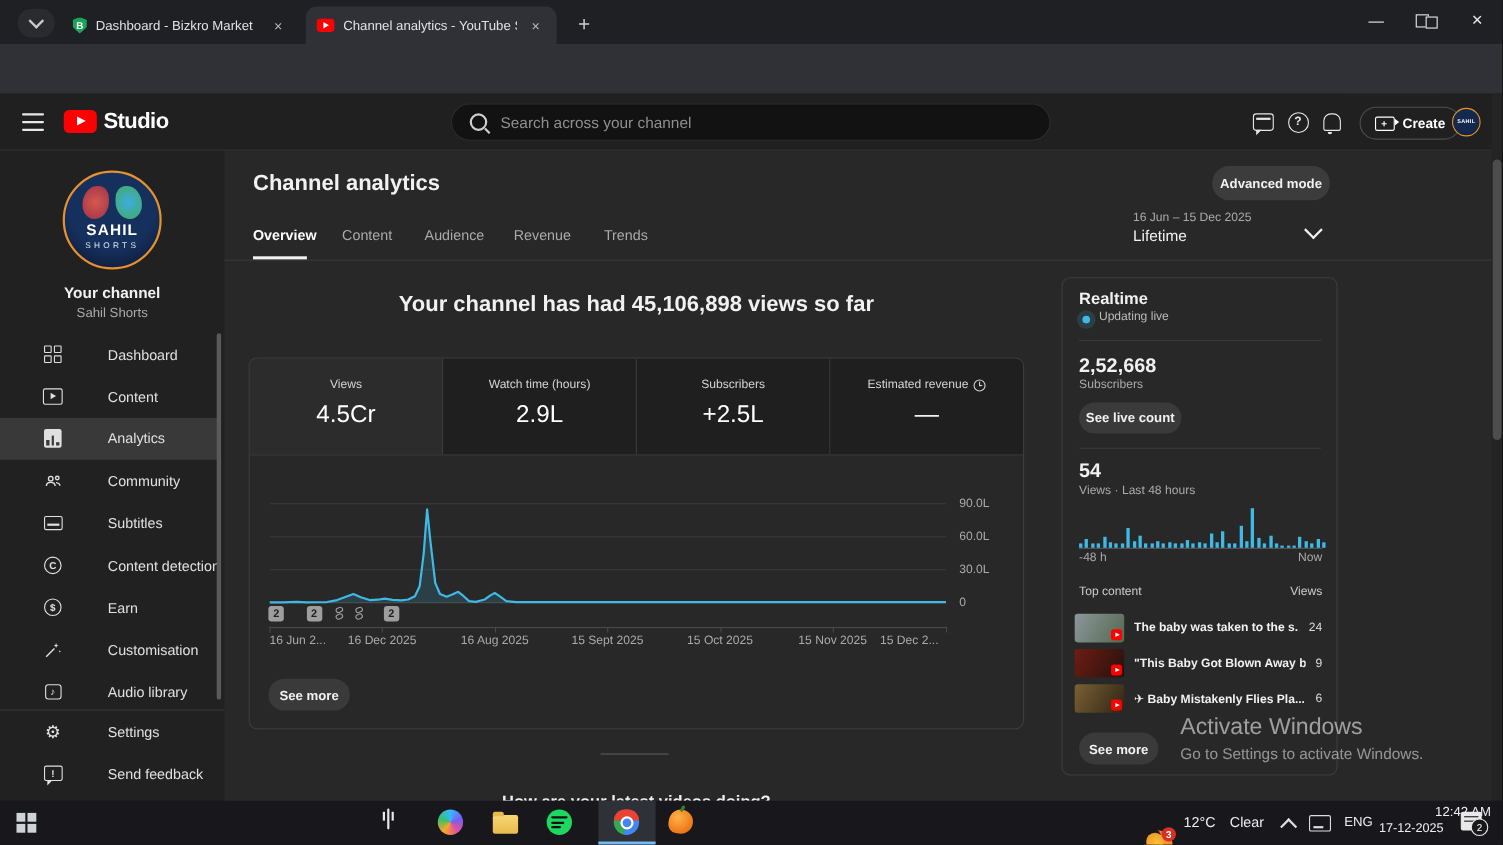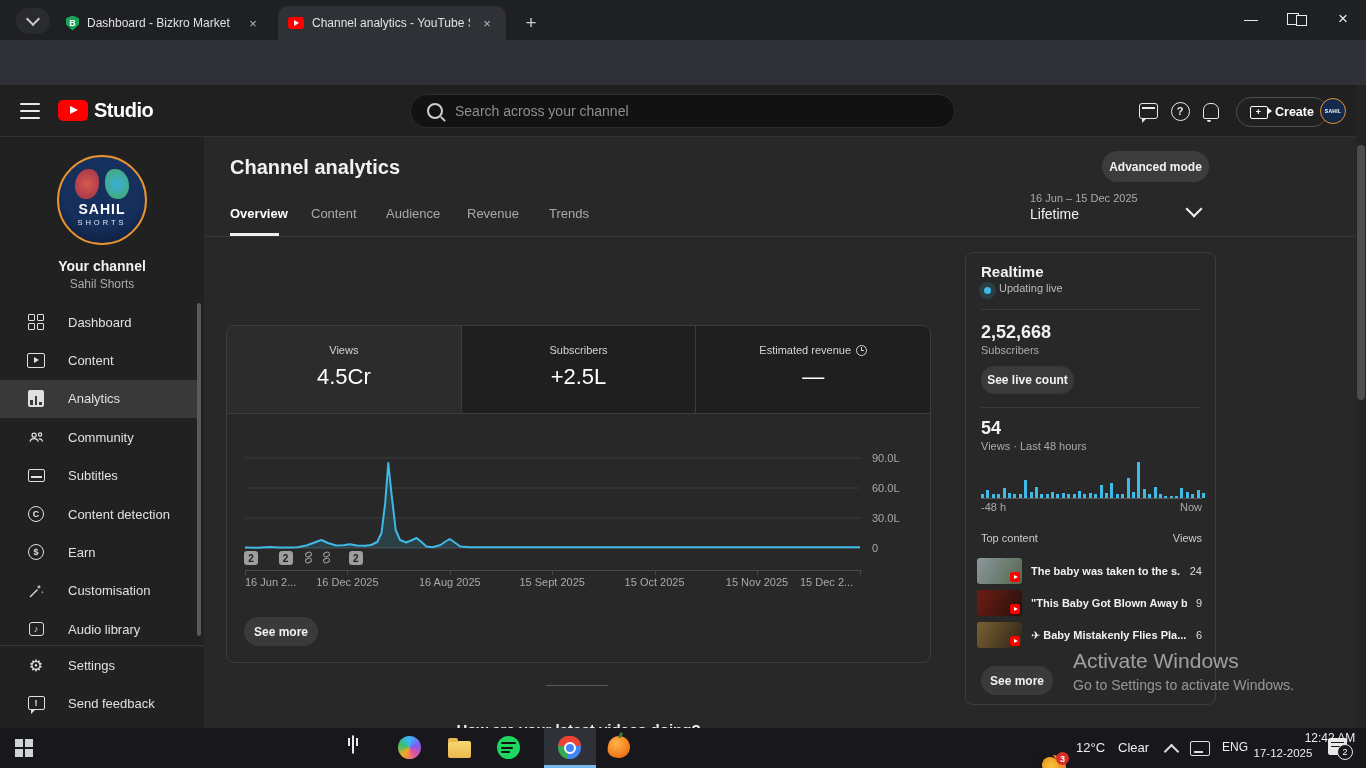--- a/index.html
+++ b/index.html
@@ -68,21 +68,21 @@
   .avatar-sm{left:1320px;top:98px;width:26px;height:26px;border-radius:50%;background:radial-gradient(circle at 50% 40%,#14294d 0 60%,#0b1630 100%);border:1.5px solid #e8922e;box-sizing:border-box;color:#fff;font-size:5px;font-weight:bold;display:flex;align-items:center;justify-content:center;letter-spacing:0.3px;}
   
   .sidebar{left:0;top:137px;width:204px;height:591px;background:#212121;}
   .ch-avatar{left:57px;top:155px;width:90px;height:90px;border-radius:50%;background:radial-gradient(circle at 50% 35%,#16305e 0 55%,#0a142b 100%);border:2.5px solid #e8922e;box-sizing:border-box;overflow:hidden;}
   .brainL{position:absolute;left:16px;top:12px;width:24px;height:30px;background:radial-gradient(circle,#e05a4e,#a33348);border-radius:60% 40% 55% 45%;opacity:.95;}
   .brainR{position:absolute;right:16px;top:12px;width:24px;height:30px;background:radial-gradient(circle,#3fb4e6,#45b05f);border-radius:40% 60% 45% 55%;opacity:.95;}
   .ch-avatar .l1{position:absolute;left:0;right:0;top:44px;text-align:center;color:#fff;font-weight:bold;font-size:14px;letter-spacing:1px;}
   .ch-avatar .l2{position:absolute;left:0;right:0;top:61px;text-align:center;color:#dfe6ee;font-size:7.5px;letter-spacing:3px;}
   .yourch{left:0;top:258px;width:204px;text-align:center;font-size:14px;color:#f1f1f1;font-weight:bold;}
   .chname{left:0;top:277px;width:204px;text-align:center;font-size:12px;color:#aaa;}
-  .menu-item{left:0;width:200px;height:38px;display:flex;align-items:center;gap:22px;padding-left:26px;box-sizing:border-box;color:#e0e0e0;font-size:13px;}
+  .menu-item{left:0;width:200px;height:38px;display:flex;align-items:center;gap:40px;padding-left:38px;box-sizing:border-box;color:#e0e0e0;font-size:13px;}
   .menu-item.sel{background:#393939;}
   .mi-ic{width:20px;display:flex;align-items:center;justify-content:center;flex:none;}
   .ic-grid{display:grid;grid-template-columns:7px 7px;grid-gap:2px;}
   .ic-grid i{width:7px;height:7px;border:1.5px solid #e0e0e0;box-sizing:border-box;border-radius:1px;}
   .ic-box{width:16px;height:13px;border:1.5px solid #e0e0e0;border-radius:2px;display:flex;align-items:center;justify-content:center;}
   .ic-box .tri{border-left:5px solid #e0e0e0;border-top:3px solid transparent;border-bottom:3px solid transparent;margin-left:1px;}
   .ic-bars{display:flex;align-items:flex-end;gap:2px;height:13px;background:#e0e0e0;padding:2px;border-radius:2px;}
   .ic-bars i{width:2.5px;background:#393939;}
   .ic-bars i:nth-child(1){height:5px;}.ic-bars i:nth-child(2){height:9px;}.ic-bars i:nth-child(3){height:3px;}
   .ic-circle{width:16px;height:16px;border:1.5px solid #e0e0e0;border-radius:50%;display:flex;align-items:center;justify-content:center;font-size:9px;font-weight:bold;color:#e0e0e0;box-sizing:border-box;}
@@ -374,26 +374,31 @@
   <div class="a atab" style="left:311px;">Content</div>
   <div class="a atab" style="left:386px;">Audience</div>
   <div class="a atab" style="left:467px;">Revenue</div>
   <div class="a atab" style="left:549px;">Trends</div>
   <div class="a tab-underline"></div>
   <div class="a tabs-border"></div>
   <div class="a daterange">16 Jun – 15 Dec 2025</div>
   <div class="a period">Lifetime</div>
   <div class="a chev-dn"></div>
 
+  <div class="a headline">Your channel has had 45,106,898 views so far</div>
 
   <div class="a bigcard">
     <div class="mstrip">
       <div class="mcell sel">
         <span class="mlabel">Views</span>
         <span class="mvalue">4.5Cr</span>
+      </div>
+      <div class="mcell">
+        <span class="mlabel">Watch time (hours)</span>
+        <span class="mvalue">2.9L</span>
       </div>
       <div class="mcell">
         <span class="mlabel">Subscribers</span>
         <span class="mvalue">+2.5L</span>
       </div>
       <div class="mcell">
         <span class="mlabel">
             <span>Estimated revenue</span>
             <span class="clock"></span>
           </span>

